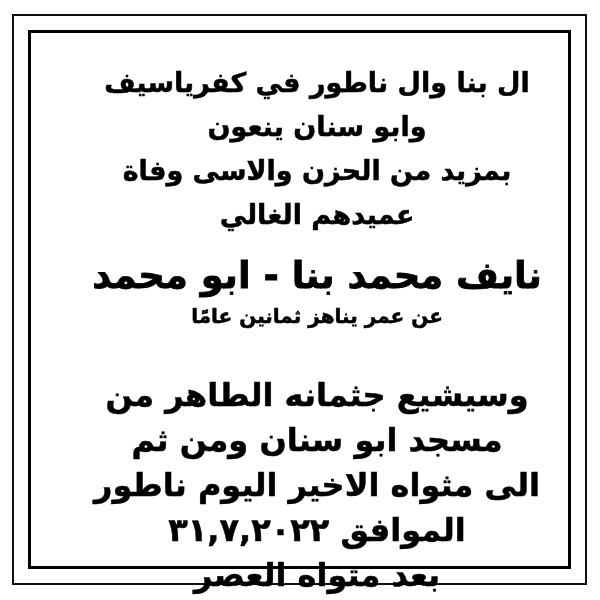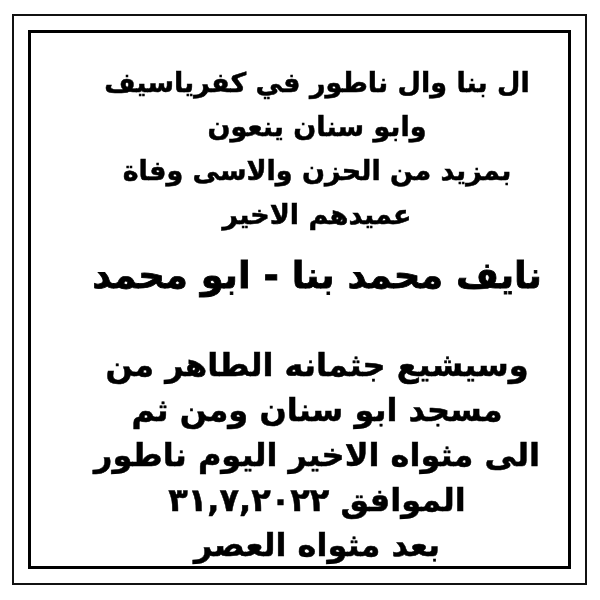--- a/index.html
+++ b/index.html
@@ -79,24 +79,25 @@
 </head>
 <body>
 
 <div class="sheet">
   <div class="outer-frame">
     <div class="inner-frame">
       <div class="content" dir="rtl" lang="ar">
 
         <p class="intro-line">ال بنا وال ناطور في كفرياسيف وابو سنان ينعون</p>
 
-        <p class="intro-line">بمزيد من الحزن والاسى وفاة عميدهم الاخير</p>
+        <p class="intro-line">بمزيد من الحزن والاسى وفاة عميدهم الغالي</p>
 
         <p class="deceased-name">نايف محمد بنا - ابو محمد</p>
 
+        <p class="age-line">عن عمر يناهز ثمانين عامًا</p>
 
         <div class="funeral-block">
           <p class="funeral-line">وسيشيع جثمانه الطاهر من مسجد ابو سنان ومن ثم</p>
           <p class="funeral-line">الى مثواه الاخير اليوم ناطور الموافق ٣١,٧,٢٠٢٢</p>
           <p class="funeral-line">بعد مثواه العصر</p>
         </div>
 
       </div>
     </div>
   </div>

